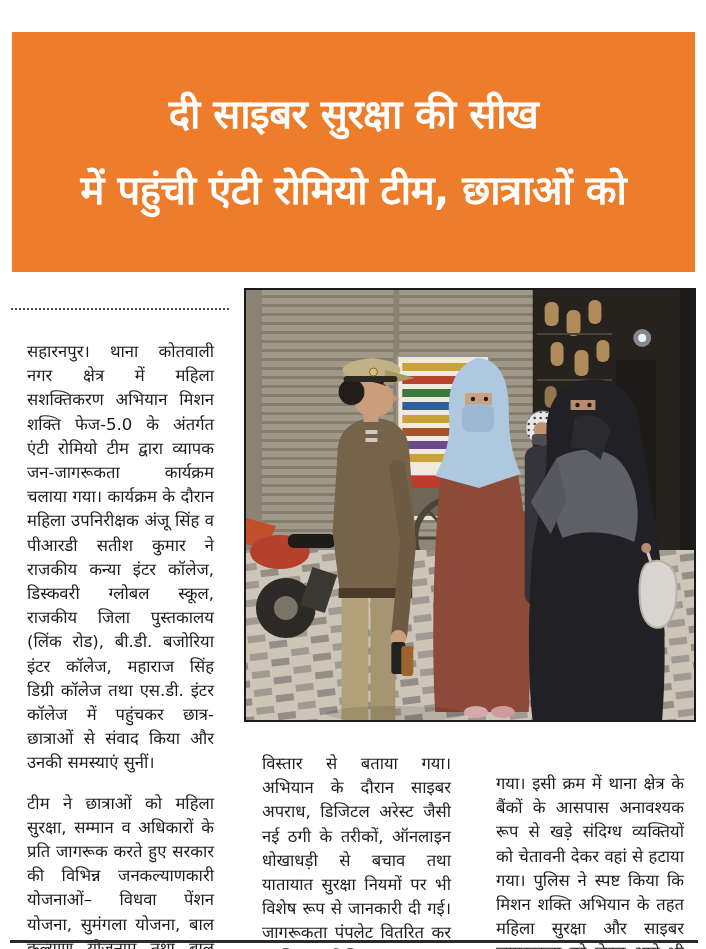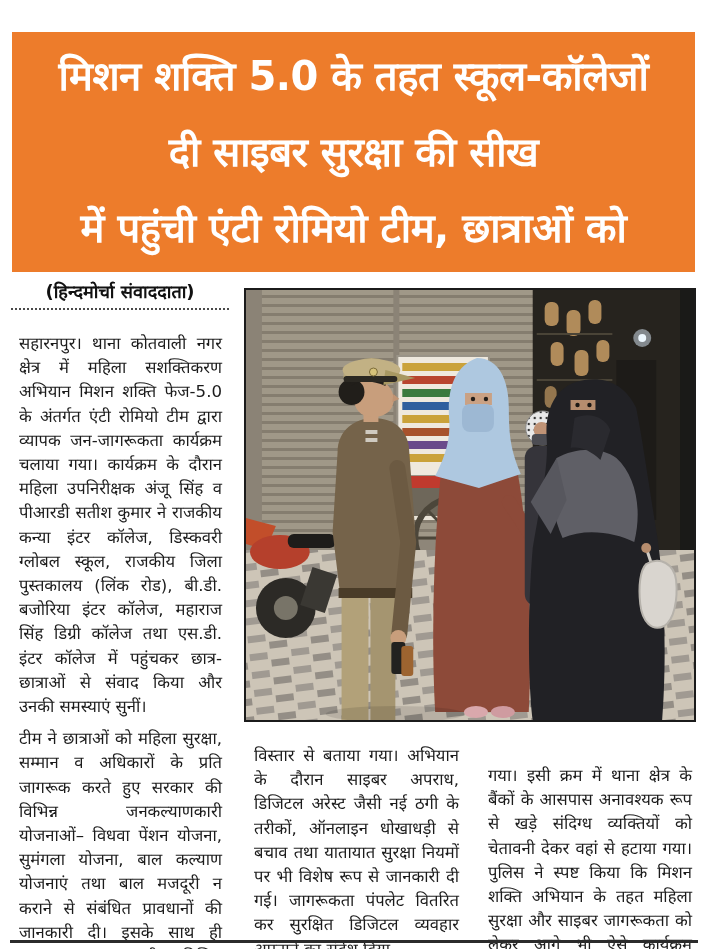--- a/index.html
+++ b/index.html
@@ -25,21 +25,21 @@
   }
   .dotline{
     position:absolute;left:11px;top:308px;width:218px;height:0;
     border-top:2px dotted #4a4a4a;
   }
   
   .col{
     position:absolute;font-size:16.6px;line-height:24.2px;
     text-align:justify;color:#1b1b1b;
   }
-  .col p{margin:8px;}
+  .col p{margin:16px;}
   .col-left{left:11px;top:324px;width:219px;height:612px;}
   .col-mid{left:246px;top:736px;width:221px;height:200px;}
   .col-right{left:480px;top:756px;width:220px;height:200px;}
   
   .photo-frame{
     position:absolute;left:244px;top:288px;width:452px;height:434px;
     border:2px solid #1b1b1b;box-sizing:border-box;background:#b9b0a4;
   }
   .photo-frame svg{display:block;width:100%;height:100%;}
   
@@ -47,26 +47,24 @@
     position:absolute;left:10px;top:940px;width:688px;height:0;
     border-top:3px solid #2b2b2b;
   }
 </style>
 </head>
 <body>
 
 <div class="page">
 
   <div class="banner">
-    <span class="banner-line">मिशन शक्ति 5.0 के तहत स्कूल-कॉलेजों</span>
     <span class="banner-line">दी साइबर सुरक्षा की सीख</span>
     <span class="banner-line">में पहुंची एंटी रोमियो टीम, छात्राओं को</span>
   </div>
 
-  <div class="byline">(हिन्दमोर्चा संवाददाता)</div>
   <div class="dotline"></div>
 
   <div class="col col-left">
     <p>सहारनपुर। थाना कोतवाली नगर क्षेत्र में महिला सशक्तिकरण अभियान मिशन शक्ति फेज-5.0 के अंतर्गत एंटी रोमियो टीम द्वारा व्यापक जन-जागरूकता कार्यक्रम चलाया गया। कार्यक्रम के दौरान महिला उपनिरीक्षक अंजू सिंह व पीआरडी सतीश कुमार ने राजकीय कन्या इंटर कॉलेज, डिस्कवरी ग्लोबल स्कूल, राजकीय जिला पुस्तकालय (लिंक रोड), बी.डी. बजोरिया इंटर कॉलेज, महाराज सिंह डिग्री कॉलेज तथा एस.डी. इंटर कॉलेज में पहुंचकर छात्र-छात्राओं से संवाद किया और उनकी समस्याएं सुनीं।</p>
     <p>टीम ने छात्राओं को महिला सुरक्षा, सम्मान व अधिकारों के प्रति जागरूक करते हुए सरकार की विभिन्न जनकल्याणकारी योजनाओं– विधवा पेंशन योजना, सुमंगला योजना, बाल कल्याण योजनाएं तथा बाल मजदूरी न कराने से संबंधित प्रावधानों की जानकारी दी। इसके साथ ही शासन द्वारा जारी विभिन्न हेल्पलाइन नंबरों के बारे में भी</p>
   </div>
 
   <div class="photo-frame">
     <svg viewBox="0 0 450 430" preserveAspectRatio="none">
       <defs>

